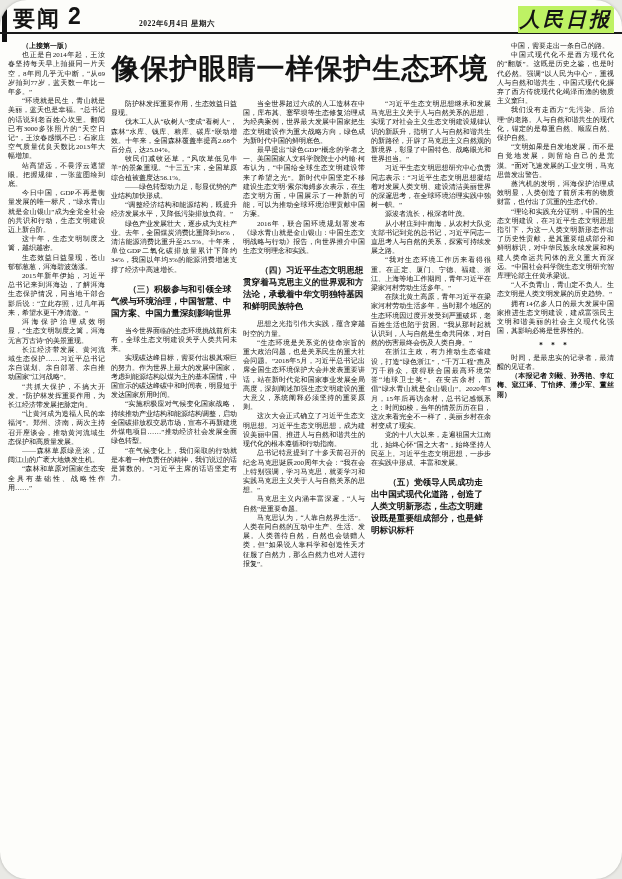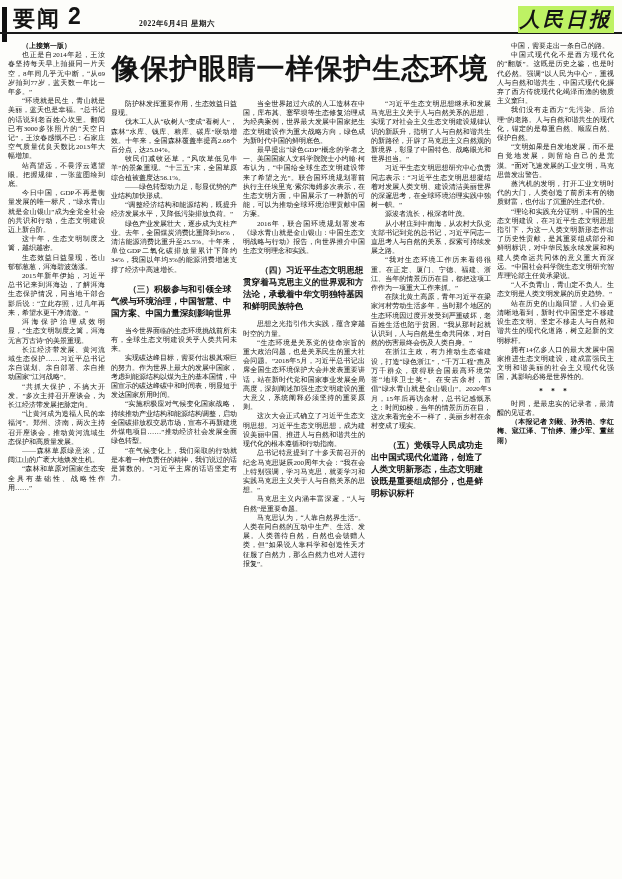--- a/index.html
+++ b/index.html
@@ -1,20 +1,21 @@
 <!DOCTYPE html>
 <html><head>
 <meta charset="utf-8">
 <style>
   html,body { margin:0; padding:0; background:#e9e9e5; }
   .page {
     position:relative; width:622px; height:879px; margin:0 auto;
     background:#fdfdfa; color:#141414; overflow:hidden;
     font-family:"Liberation Serif","DejaVu Serif",serif;
     box-shadow:0 0 3px rgba(0,0,0,.25);
+    border-radius:27px;
   }
   
   .mast-bar   { position:absolute; left:2px; top:7px; width:5px; height:35px; background:#111; }
   .mast-section {
     position:absolute; left:13px; top:4px;
     font-family:"Liberation Sans","DejaVu Sans",sans-serif;
     font-weight:900; font-size:22px; letter-spacing:2px;
   }
   .mast-pageno {
     position:absolute; left:68px; top:3px;
@@ -74,68 +75,68 @@
       <p class="continued-note">（上接第一版）</p>
       <p class="para">也正是自2014年起，王汝春坚持每天早上拍摄同一片天空，8年间几乎无中断，“从69岁拍到77岁，蓝天数一年比一年多。”</p>
       <p class="para">“环境就是民生，青山就是美丽，蓝天也是幸福。”总书记的话说到老百姓心坎里。翻阅已有3000多张照片的“天空日记”，王汝春感慨不已：石家庄空气质量优良天数比2013年大幅增加。</p>
       <p class="para">站高望远，不畏浮云遮望眼。把握规律，一张蓝图绘到底。</p>
       <p class="para">今日中国，GDP不再是衡量发展的唯一标尺，“绿水青山就是金山银山”成为全党全社会的共识和行动，生态文明建设迈上新台阶。</p>
       <p class="para">这十年，生态文明制度之篱，越织越密。</p>
       <p class="para">生态效益日益显现，苍山郁郁葱葱，洱海碧波荡漾。</p>
       <p class="para">2015年新年伊始，习近平总书记来到洱海边，了解洱海生态保护情况，同当地干部合影后说：“立此存照，过几年再来，希望水更干净清澈。”</p>
       <p class="para">洱海保护治理成效明显，“生态文明制度之篱，洱海无言万古诗”的美景重现。</p>
       <p class="para">长江经济带发展、黄河流域生态保护……习近平总书记亲自谋划、亲自部署、亲自推动国家“江河战略”。</p>
-      <p class="para">“共抓大保护，不搞大开发。”多次主持召开座谈会，为长江经济带发展把脉定向。</p>
+      <p class="para">“共抓大保护，不搞大开发。”防护林发挥重要作用，为长江经济带发展把脉定向。</p>
       <p class="para">“让黄河成为造福人民的幸福河”。郑州、济南，两次主持召开座谈会，推动黄河流域生态保护和高质量发展。</p>
       <p class="para">——森林草原绿意浓，辽阔江山的广袤大地焕发生机。</p>
       <p class="para">“森林和草原对国家生态安全具有基础性、战略性作用……”</p>
     </div>
   <div class="col col-2">
       <p class="para">防护林发挥重要作用，生态效益日益显现。</p>
       <p class="para">伐木工人从“砍树人”变成“看树人”，森林“水库、钱库、粮库、碳库”联动增效。十年来，全国森林覆盖率提高2.68个百分点，达25.04%。</p>
       <p class="para">牧民们减牧还草，“风吹草低见牛羊”的景象重现。“十三五”末，全国草原综合植被盖度达56.1%。</p>
       <p class="para">——绿色转型动力足，彰显优势的产业结构加快形成。</p>
       <p class="para">“调整经济结构和能源结构，既提升经济发展水平，又降低污染排放负荷。”</p>
       <p class="para">绿色产业发展壮大，逐步成为支柱产业。去年，全国煤炭消费比重降到56%，清洁能源消费比重升至25.5%。十年来，单位GDP二氧化碳排放量累计下降约34%，我国以年均3%的能源消费增速支撑了经济中高速增长。</p>
       <p class="sec-heading">（三）积极参与和引领全球气候与环境治理，中国智慧、中国方案、中国力量深刻影响世界</p>
       <p class="para">当今世界面临的生态环境挑战前所未有，全球生态文明建设关乎人类共同未来。</p>
       <p class="para">实现碳达峰目标，需要付出极其艰巨的努力。作为世界上最大的发展中国家，考虑到能源结构以煤为主的基本国情，中国宣示的碳达峰碳中和时间表，明显短于发达国家所用时间。</p>
       <p class="para">“实施积极应对气候变化国家战略，持续推动产业结构和能源结构调整，启动全国碳排放权交易市场，宣布不再新建境外煤电项目……”推动经济社会发展全面绿色转型。</p>
       <p class="para">“在气候变化上，我们采取的行动就是本着一种负责任的精神，我们说过的话是算数的。”习近平主席的话语坚定有力。</p>
     </div>
   <div class="col col-3">
       <p class="para">当全世界超过六成的人工造林在中国，库布其、塞罕坝等生态修复治理成为经典案例，世界最大发展中国家把生态文明建设作为重大战略方向，绿色成为新时代中国的鲜明底色。</p>
-      <p class="para">最早提出“绿色GDP”概念的学者之一、美国国家人文科学院院士小约翰·柯布认为，“中国给全球生态文明建设带来了希望之光”。联合国环境规划署前执行主任埃里克·索尔海姆多次表示，在生态文明方面，中国展示了一种新的可能，可以为推动全球环境治理贡献中国方案。</p>
+      <p class="para">最早提出“绿色GDP”概念的学者之一、美国国家人文科学院院士小约翰·柯布认为，“中国给全球生态文明建设带来了希望之光”。新时代中国坚定不移建设生态文明·索尔海姆多次表示，在生态文明方面，中国展示了一种新的可能，可以为推动全球环境治理贡献中国方案。</p>
       <p class="para">2016年，联合国环境规划署发布《绿水青山就是金山银山：中国生态文明战略与行动》报告，向世界推介中国生态文明理念和实践。</p>
       <p class="sec-heading">（四）习近平生态文明思想贯穿着马克思主义的世界观和方法论，承载着中华文明独特基因和鲜明民族特色</p>
       <p class="para">思想之光指引伟大实践，蕴含穿越时空的力量。</p>
       <p class="para">“生态环境是关系党的使命宗旨的重大政治问题，也是关系民生的重大社会问题。”2018年5月，习近平总书记出席全国生态环境保护大会并发表重要讲话，站在新时代党和国家事业发展全局高度，深刻阐述加强生态文明建设的重大意义，系统阐释必须坚持的重要原则。</p>
       <p class="para">这次大会正式确立了习近平生态文明思想。习近平生态文明思想，成为建设美丽中国、推进人与自然和谐共生的现代化的根本遵循和行动指南。</p>
       <p class="para">总书记特意提到了十多天前召开的纪念马克思诞辰200周年大会：“我在会上特别强调，学习马克思，就要学习和实践马克思主义关于人与自然关系的思想。”</p>
       <p class="para">马克思主义内涵丰富深邃，“人与自然”是重要命题。</p>
       <p class="para">马克思认为，“人靠自然界生活”。人类在同自然的互动中生产、生活、发展。人类善待自然，自然也会馈赠人类，但“如果说人靠科学和创造性天才征服了自然力，那么自然力也对人进行报复”。</p>
     </div>
   <div class="col col-4">
       <p class="para">“习近平生态文明思想继承和发展马克思主义关于人与自然关系的思想，实现了对社会主义生态文明建设规律认识的新跃升，指明了人与自然和谐共生的新路径，开辟了马克思主义自然观的新境界，彰显了中国特色、战略眼光和世界担当。”</p>
       <p class="para">习近平生态文明思想研究中心负责同志表示：“习近平生态文明思想凝结着对发展人类文明、建设清洁美丽世界的深邃思考，在全球环境治理实践中独树一帜。”</p>
       <p class="para">源浚者流长，根深者叶茂。</p>
       <p class="para">从小村庄到中南海，从农村大队党支部书记到党的总书记，习近平同志一直思考人与自然的关系，探索可持续发展之路。</p>
-      <p class="para">“我对生态环境工作历来看得很重。在正定、厦门、宁德、福建、浙江、当年的情景历历在目，都把这项工作作为一项重大工作来抓。”</p>
+      <p class="para">“我对生态环境工作历来看得很重。在正定、厦门、宁德、福建、浙江、上海等地工作期间，青年习近平在梁家河村劳动生活多年。”</p>
       <p class="para">在陕北黄土高原，青年习近平在梁家河村劳动生活多年，当时那个地区的生态环境因过度开发受到严重破坏，老百姓生活也陷于贫困。“我从那时起就认识到，人与自然是生命共同体，对自然的伤害最终会伤及人类自身。”</p>
       <p class="para">在浙江主政，有力推动生态省建设，打造“绿色浙江”，“千万工程”惠及万千群众，获得联合国最高环境荣誉“地球卫士奖”。在安吉余村，首倡“绿水青山就是金山银山”。2020年3月，15年后再访余村，总书记感慨系之：时间如梭，当年的情景历历在目，这次来看完全不一样了，美丽乡村在余村变成了现实。</p>
+      <p class="para">党的十八大以来，走遍祖国大江南北，始终心怀“国之大者”，始终坚持人民至上。习近平生态文明思想，一步步在实践中形成、丰富和发展。</p>
       <p class="sec-heading">（五）党领导人民成功走出中国式现代化道路，创造了人类文明新形态，生态文明建设既是重要组成部分，也是鲜明标识标杆</p>
     </div>
   <div class="col col-5">
       <p class="para">中国，需要走出一条自己的路。</p>
       <p class="para">中国式现代化不是西方现代化的“翻版”。这既是历史之鉴，也是时代必然。强调“以人民为中心”，重视人与自然和谐共生，中国式现代化摒弃了西方传统现代化竭泽而渔的物质主义窠臼。</p>
       <p class="para">我们没有走西方“先污染、后治理”的老路。人与自然和谐共生的现代化，锚定的是尊重自然、顺应自然、保护自然。</p>
       <p class="para">“文明如果是自发地发展，而不是自觉地发展，则留给自己的是荒漠。”面对飞速发展的工业文明，马克思曾发出警告。</p>
-      <p class="para">蒸汽机的发明，打开工业文明时代的大门，人类创造了前所未有的物质财富，也付出了沉重的生态代价。</p>
+      <p class="para">蒸汽机的发明，洱海保护治理成效明显，人类创造了前所未有的物质财富，也付出了沉重的生态代价。</p>
       <p class="para">“理论和实践充分证明，中国的生态文明建设，在习近平生态文明思想指引下，为这一人类文明新形态作出了历史性贡献，是其重要组成部分和鲜明标识，对中华民族永续发展和构建人类命运共同体的意义重大而深远。”中国社会科学院生态文明研究智库理论部主任黄承梁说。</p>
       <p class="para">“人不负青山，青山定不负人。生态文明是人类文明发展的历史趋势。”</p>
-      <p class="para">站在历史的山巅回望，人们会更清晰地看到，新时代中国坚定不移建设生态文明、坚定不移走人与自然和谐共生的现代化道路，树立起新的文明标杆。</p>
       <p class="para">拥有14亿多人口的最大发展中国家推进生态文明建设，建成富强民主文明和谐美丽的社会主义现代化强国，其影响必将是世界性的。</p>
       <p class="separator">＊＊＊</p>
       <p class="para">时间，是最忠实的记录者，最清醒的见证者。</p>
       <p class="byline">（本报记者 刘毅、孙秀艳、李红梅、寇江泽、丁怡婷、潘少军、董丝雨）</p>
     </div>
 
 </div>
 
 </body></html>

